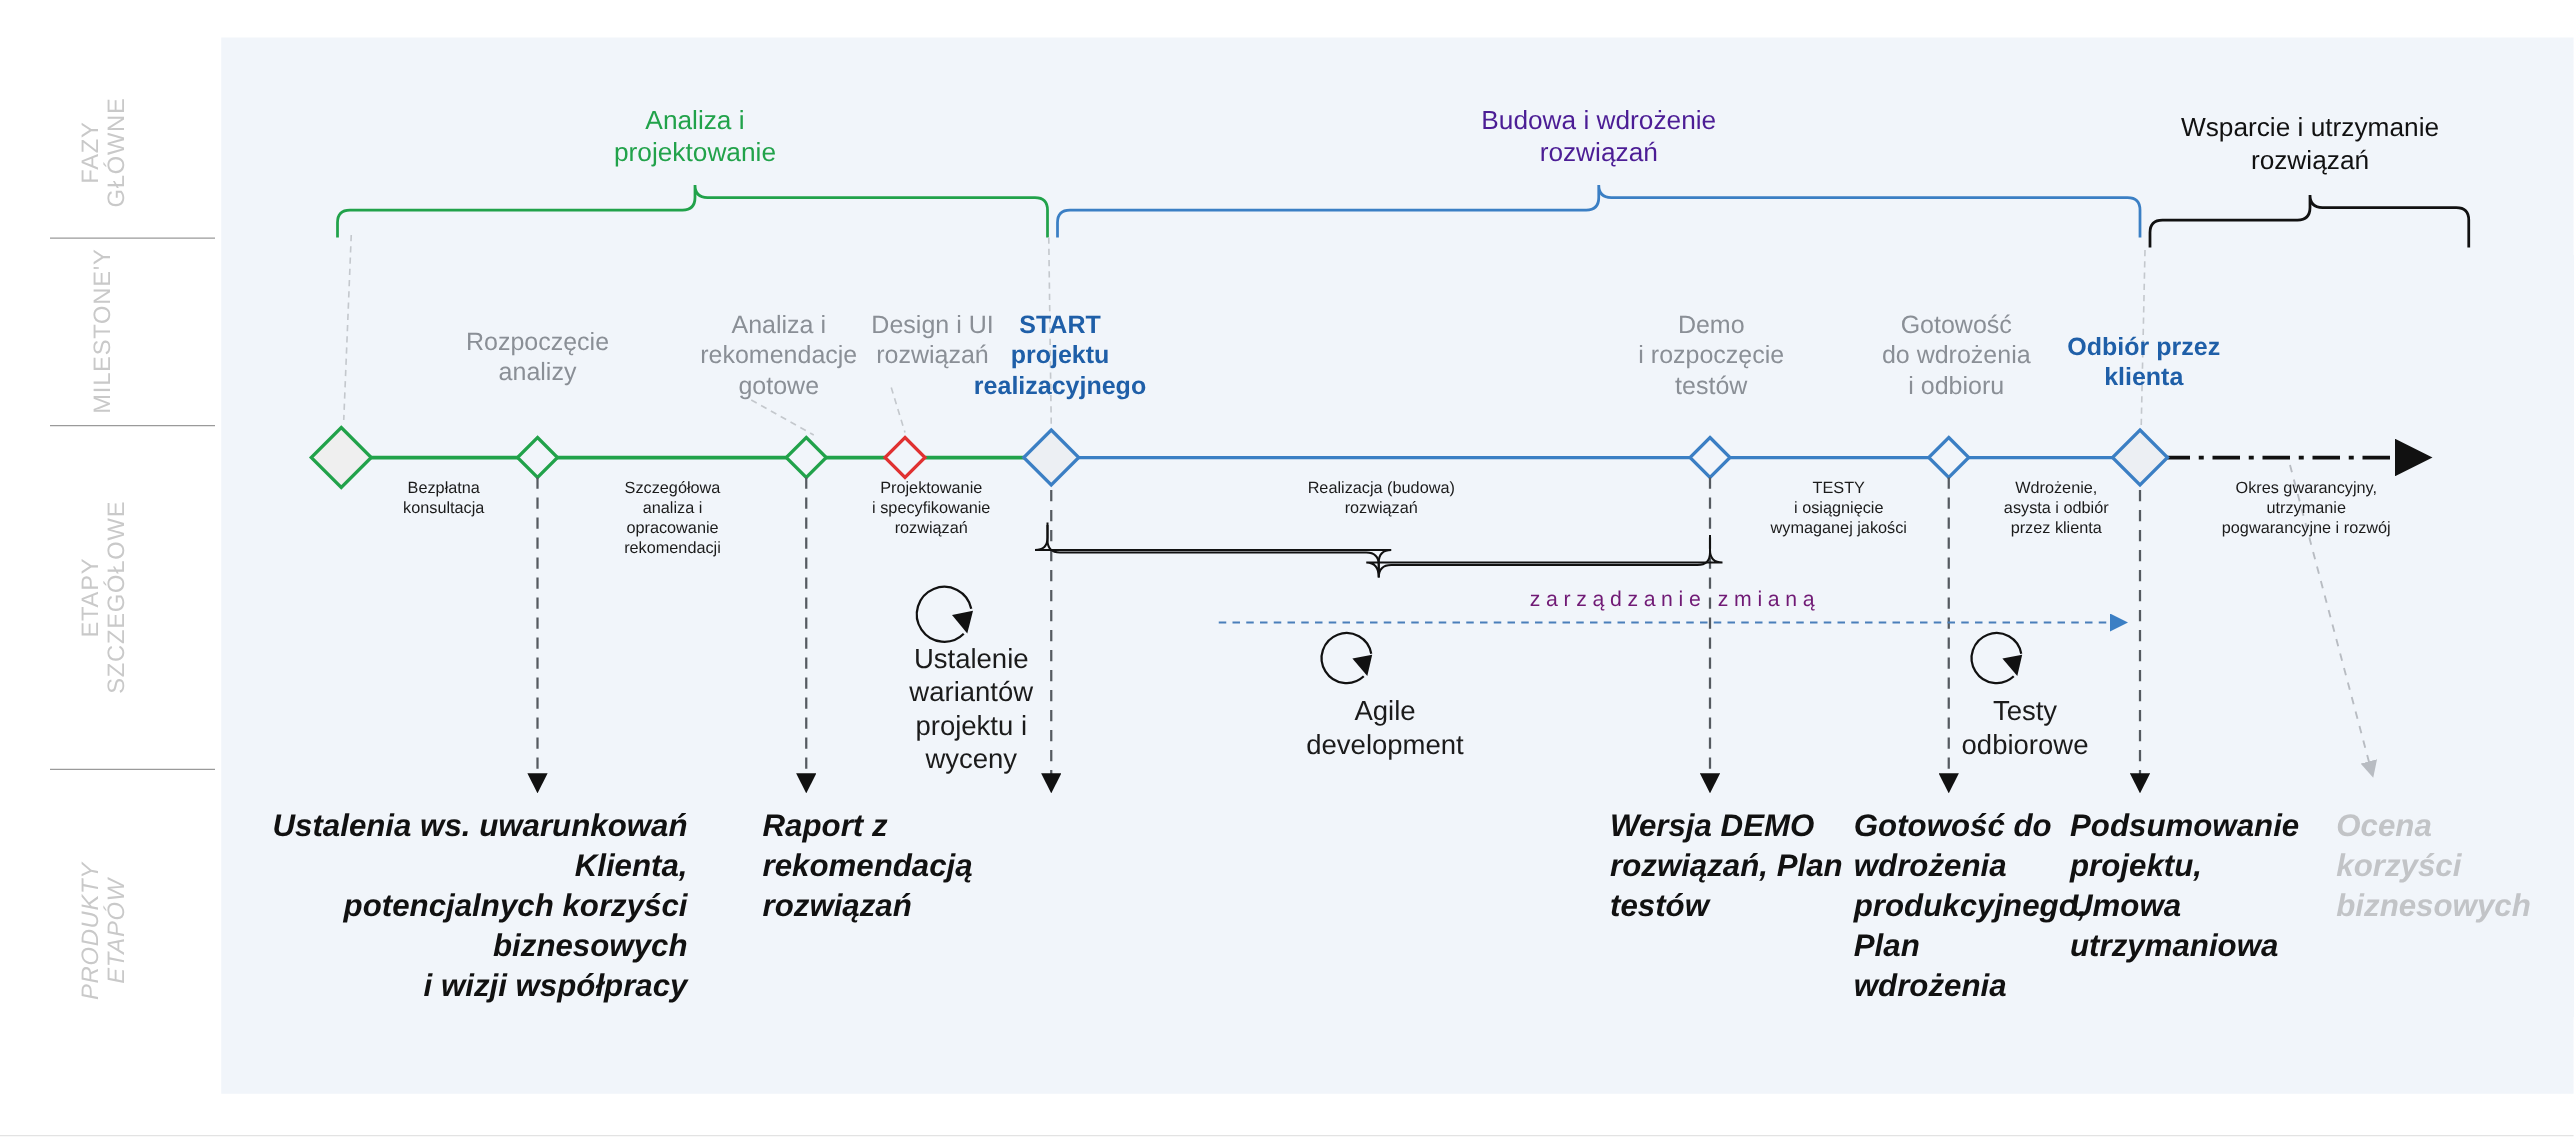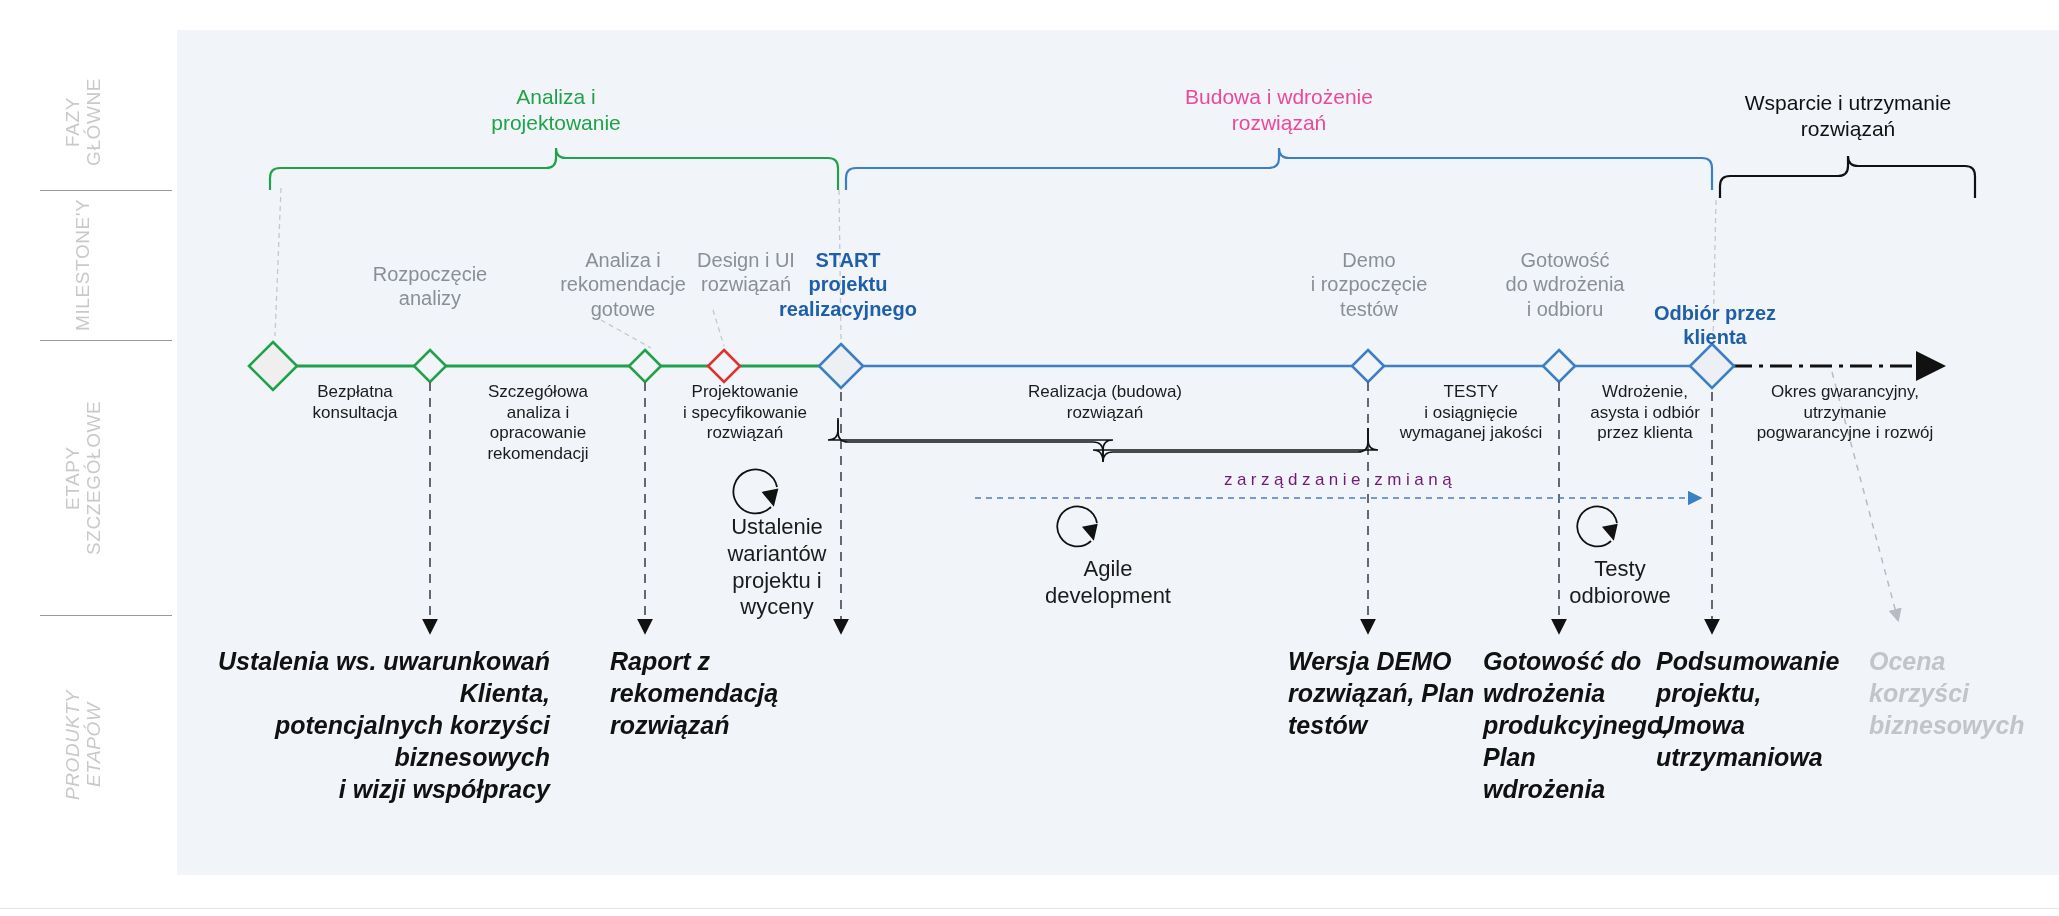--- a/index.html
+++ b/index.html
@@ -30,21 +30,21 @@
 
   
   .tx{position:absolute;line-height:1.22;white-space:pre-line;}
   .ctr{text-align:center;}
   .lft{text-align:left;}
   .rgt{text-align:right;}
 
   .phase-lbl{font-size:21px;}
   .ms-lbl{font-size:20px;color:#8a8f96;}
   .ms-lbl.b{font-weight:bold;}
-  .stage-lbl{font-size:17px;color:#1b1b1b;}
+  .stage-lbl{font-size:13px;color:#1b1b1b;}
   .loop-lbl{font-size:22px;color:#1b1b1b;}
   .deliv{font-size:25px;font-weight:bold;font-style:italic;color:#111111;line-height:1.28;}
   .deliv.muted{color:#c2c4c7;margin-left:31px;}
   .deliv .thin{font-weight:normal;}
   .chg-lbl{font-size:17px;color:#701a75;letter-spacing:4.5px;}
 
   svg.lay{position:absolute;left:0;top:0;width:2059px;height:916px;overflow:visible;pointer-events:none;}
   .bottombar{position:absolute;left:0;top:908px;width:2059px;height:8px;background:#ffffff;border-top:1px solid #e3e3e3;}
 </style>
 </head>
@@ -160,42 +160,42 @@
     <g>
       <path d="M1611,541 A20,20 0 1 1 1617,523" fill="none" stroke="#111111" stroke-width="1.8"></path>
       <path d="M1611,541 L1604,524 L1620,526 z" fill="#111111" transform="rotate(-18 1612 532)"></path>
     </g>
 
     <line x1="1832" y1="372" x2="1898" y2="620" stroke="#b8bcc2" stroke-width="1.5" stroke-dasharray="6 6" marker-end="url(#arrGrey)"></line>
   </svg>
 
   <div class="tx ctr phase-lbl" style="left:436px;top:84px;width:240px;color:#21a24a;">Analiza i
 projektowanie</div>
-  <div class="tx ctr phase-lbl" style="left:1129px;top:84px;width:300px;color:#ec4899;">Budowa i wdrożenie
+  <div class="tx ctr phase-lbl" style="left:1129px;top:84px;width:300px;color:#4c1d95;">Budowa i wdrożenie
 rozwiązań</div>
   <div class="tx ctr phase-lbl" style="left:1678px;top:90px;width:340px;color:#111111;">Wsparcie i utrzymanie
 rozwiązań</div>
 
   <div class="tx ctr ms-lbl" style="left:345px;top:262px;width:170px;">Rozpoczęcie
 analizy</div>
   <div class="tx ctr ms-lbl" style="left:533px;top:248px;width:180px;">Analiza i
 rekomendacje
 gotowe</div>
   <div class="tx ctr ms-lbl" style="left:666px;top:248px;width:160px;">Design i UI
 rozwiązań</div>
   <div class="tx ctr ms-lbl b" style="left:758px;top:248px;width:180px;color:#1f5fa8;">START
 projektu
 realizacyjnego</div>
   <div class="tx ctr ms-lbl" style="left:1279px;top:248px;width:180px;">Demo
 i rozpoczęcie
 testów</div>
   <div class="tx ctr ms-lbl" style="left:1470px;top:248px;width:190px;">Gotowość
 do wdrożenia
 i odbioru</div>
-  <div class="tx ctr ms-lbl b" style="left:1630px;top:266px;width:170px;color:#1f5fa8;margin-top:35px;">Odbiór przez
+  <div class="tx ctr ms-lbl b" style="left:1630px;top:266px;width:170px;color:#1f5fa8;">Odbiór przez
 klienta</div>
 
   <div class="tx ctr stage-lbl" style="left:275px;top:382px;width:160px;">Bezpłatna
 konsultacja</div>
   <div class="tx ctr stage-lbl" style="left:448px;top:382px;width:180px;">Szczegółowa
 analiza i
 opracowanie
 rekomendacji</div>
   <div class="tx ctr stage-lbl" style="left:650px;top:382px;width:190px;">Projektowanie
 i specyfikowanie

